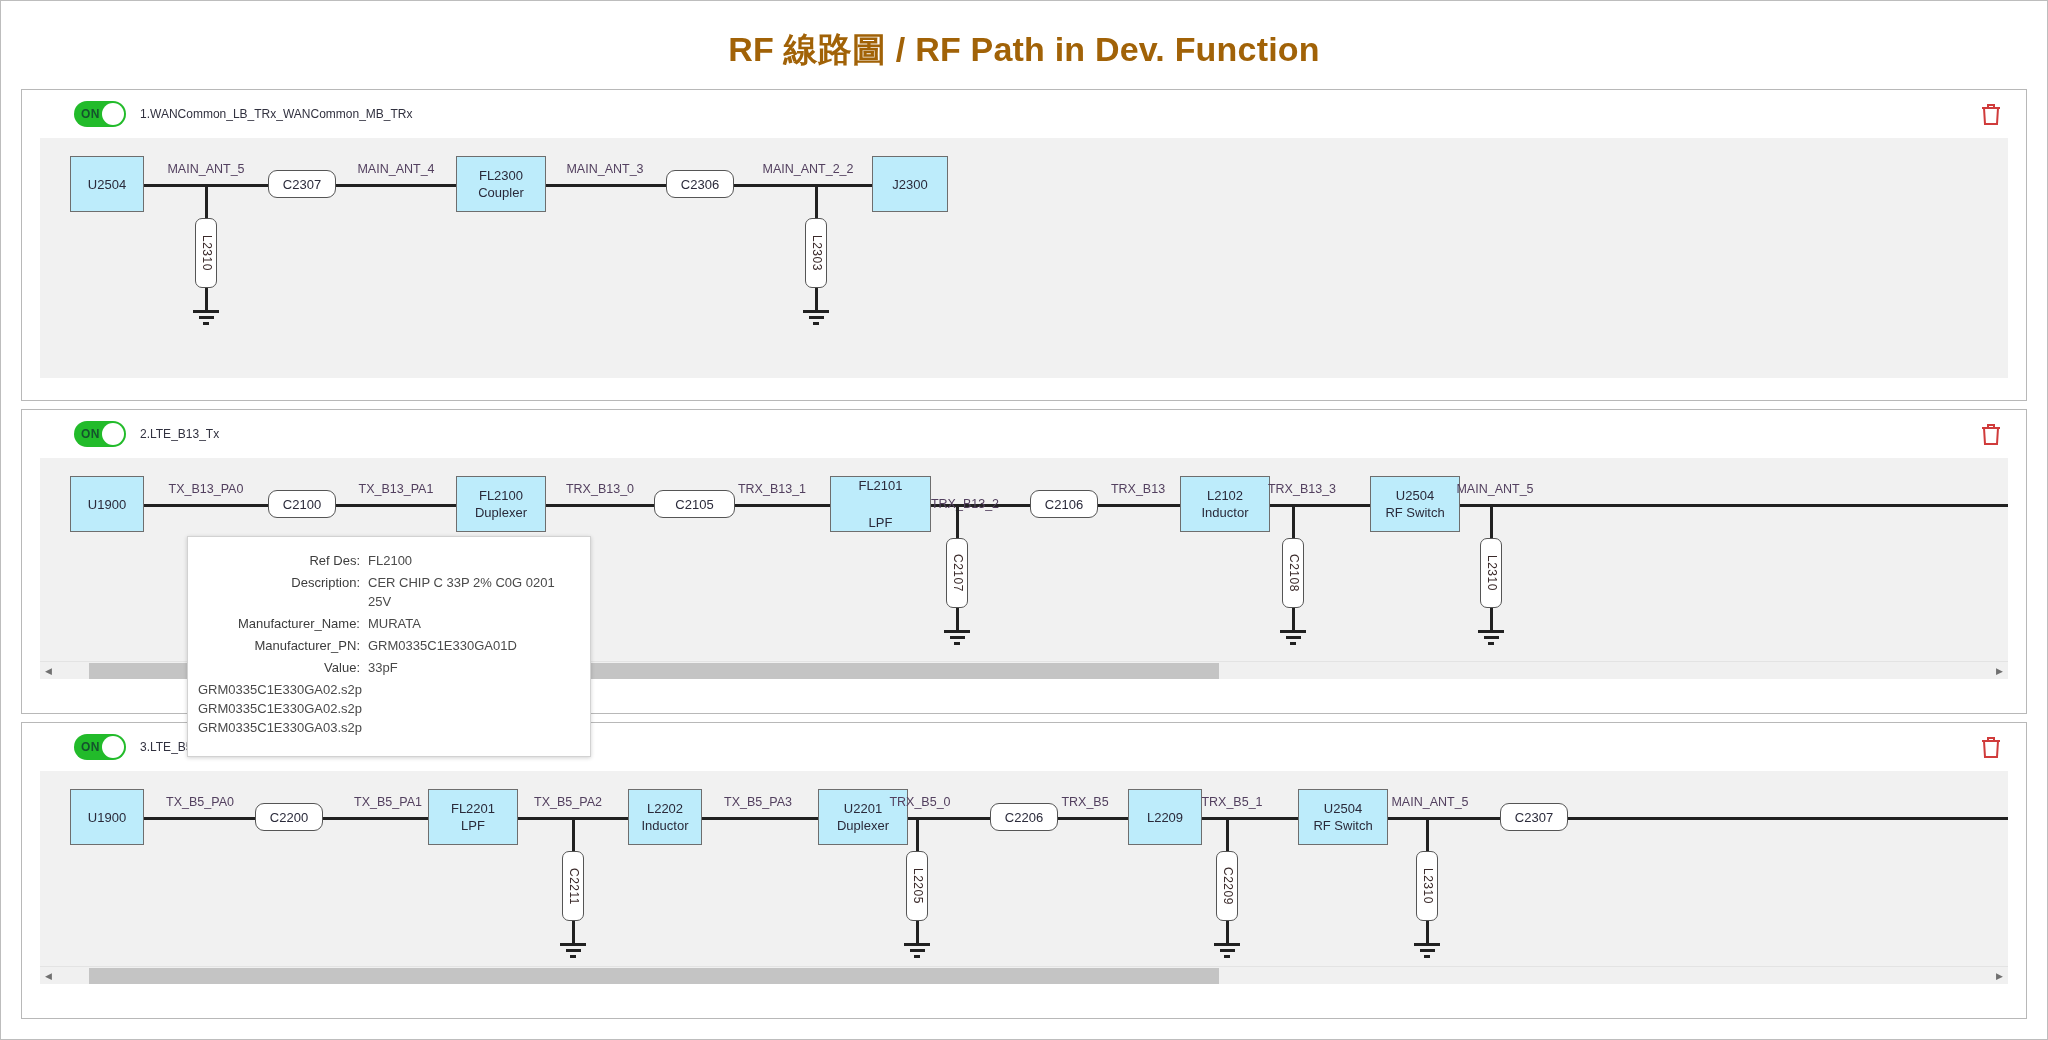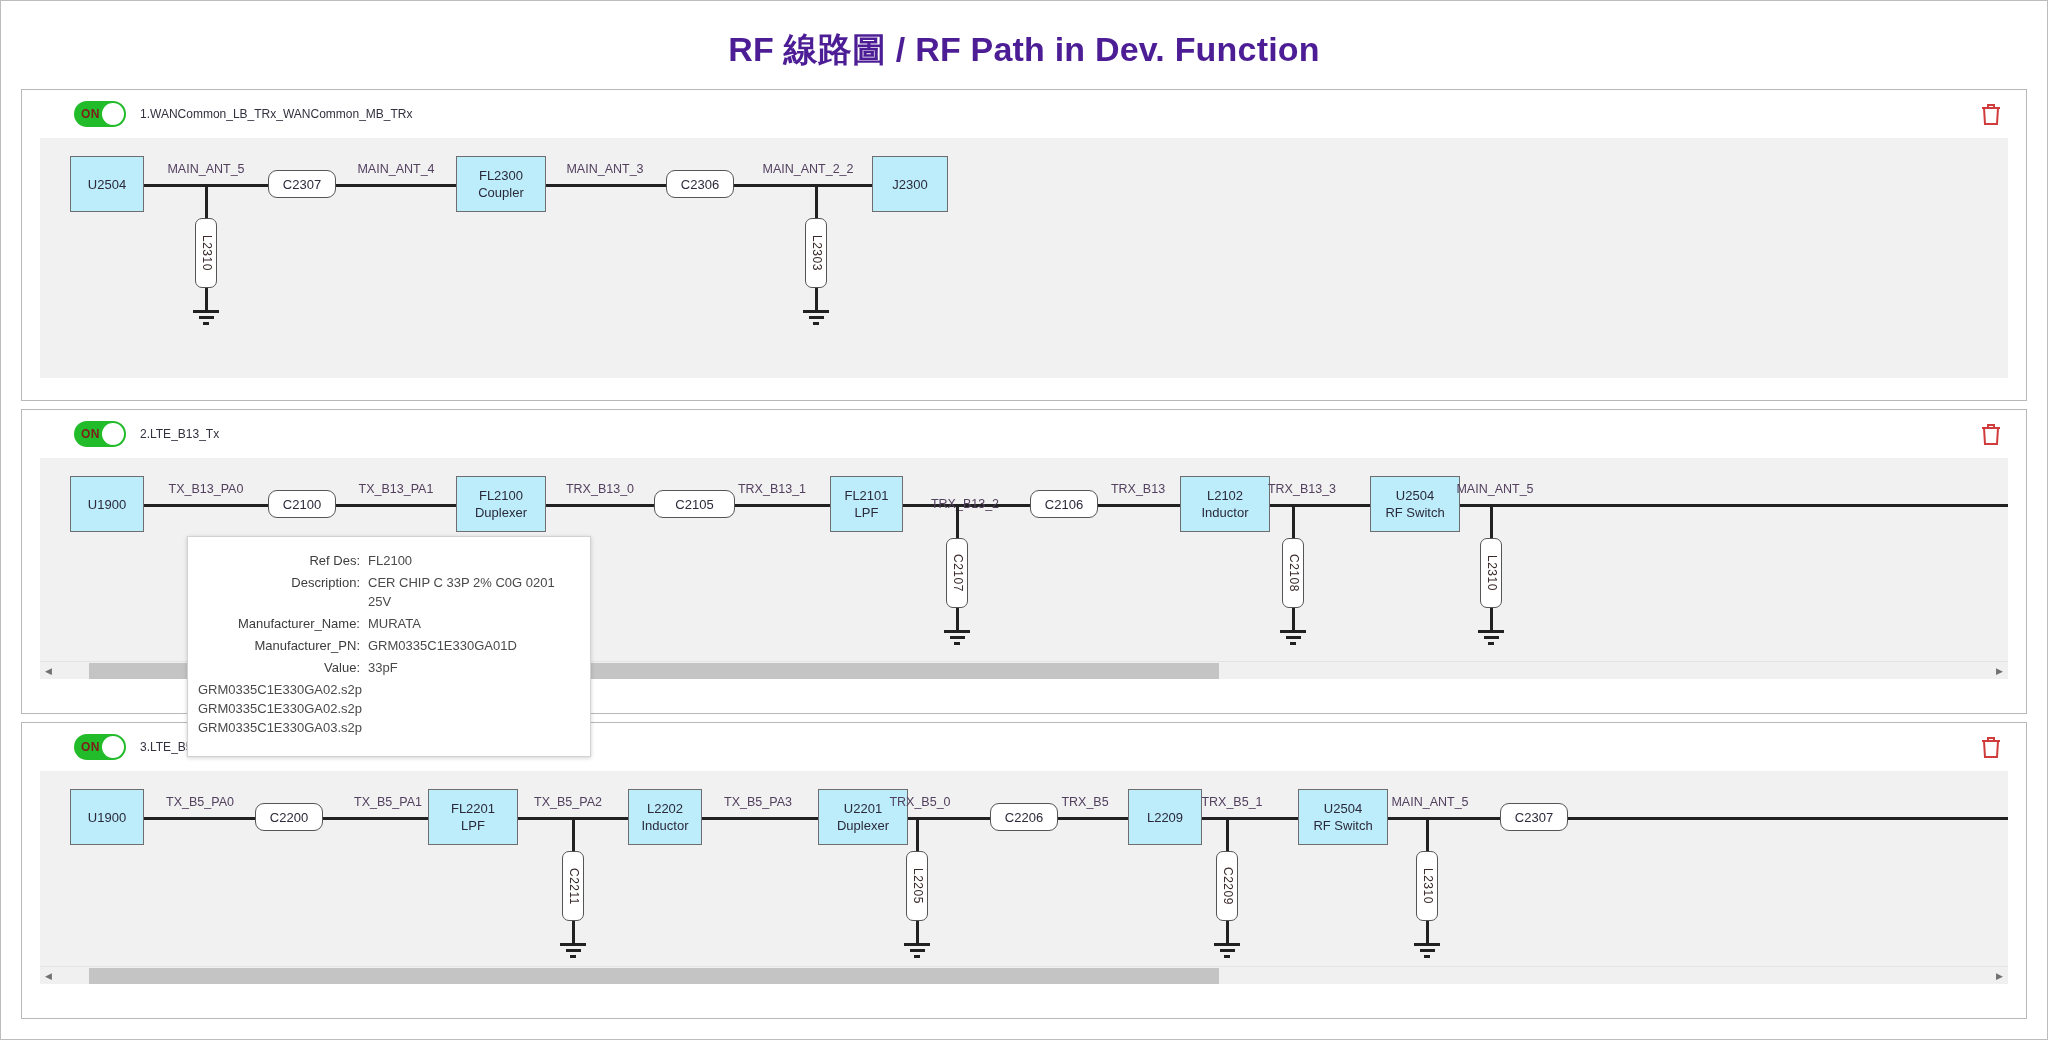--- a/index.html
+++ b/index.html
@@ -16,21 +16,21 @@
     background: #fff;
     border: 1px solid #bdbdbd;
     overflow: hidden;
   }
 
   
   .page-title {
     text-align: center;
     font-size: 34px;
     font-weight: bold;
-    color: #4c1d95;
+    color: #a16207;
     padding-top: 26px;
     letter-spacing: 0.2px;
     height: 86px;
   }
 
   
   .panel {
     position: absolute;
     left: 20px;
     width: 2006px;
@@ -52,21 +52,21 @@
     width: 52px; height: 26px;
     border-radius: 13px;
     background: #22bb2a;
     position: relative;
     display: flex;
     align-items: center;
     flex: 0 0 auto;
     cursor: pointer;
   }
   .toggle .t-label {
-    color: #7f1d1d;
+    color: #14532d;
     font-size: 12px;
     font-weight: bold;
     margin-left: 7px;
     letter-spacing: .3px;
   }
   .toggle .knob {
     position: absolute;
     right: 2px; top: 2px;
     width: 22px; height: 22px;
     border-radius: 50%;
@@ -309,21 +309,21 @@
           <div class="blk passive" style="left: 228px; top: 32px; width: 68px; height: 28px;">
             <span>C2100</span>
           </div>
           <div class="blk" style="left: 416px; top: 18px; width: 90px; height: 56px;">
             <span>FL2100</span>
             <span>Duplexer</span>
           </div>
           <div class="blk passive" style="left: 614px; top: 32px; width: 81px; height: 28px;">
             <span>C2105</span>
           </div>
-          <div class="blk" style="left: 790px; top: 18px; width: 73px; height: 56px;">
+          <div class="blk" style="left: 790px; top: 18px; width: 101px; height: 56px; justify-content: space-between;">
             <span>FL2101</span>
             <span>LPF</span>
           </div>
           <div class="blk passive" style="left: 990px; top: 32px; width: 68px; height: 28px;">
             <span>C2106</span>
           </div>
           <div class="blk" style="left: 1140px; top: 18px; width: 90px; height: 56px;">
             <span>L2102</span>
             <span>Inductor</span>
           </div>

